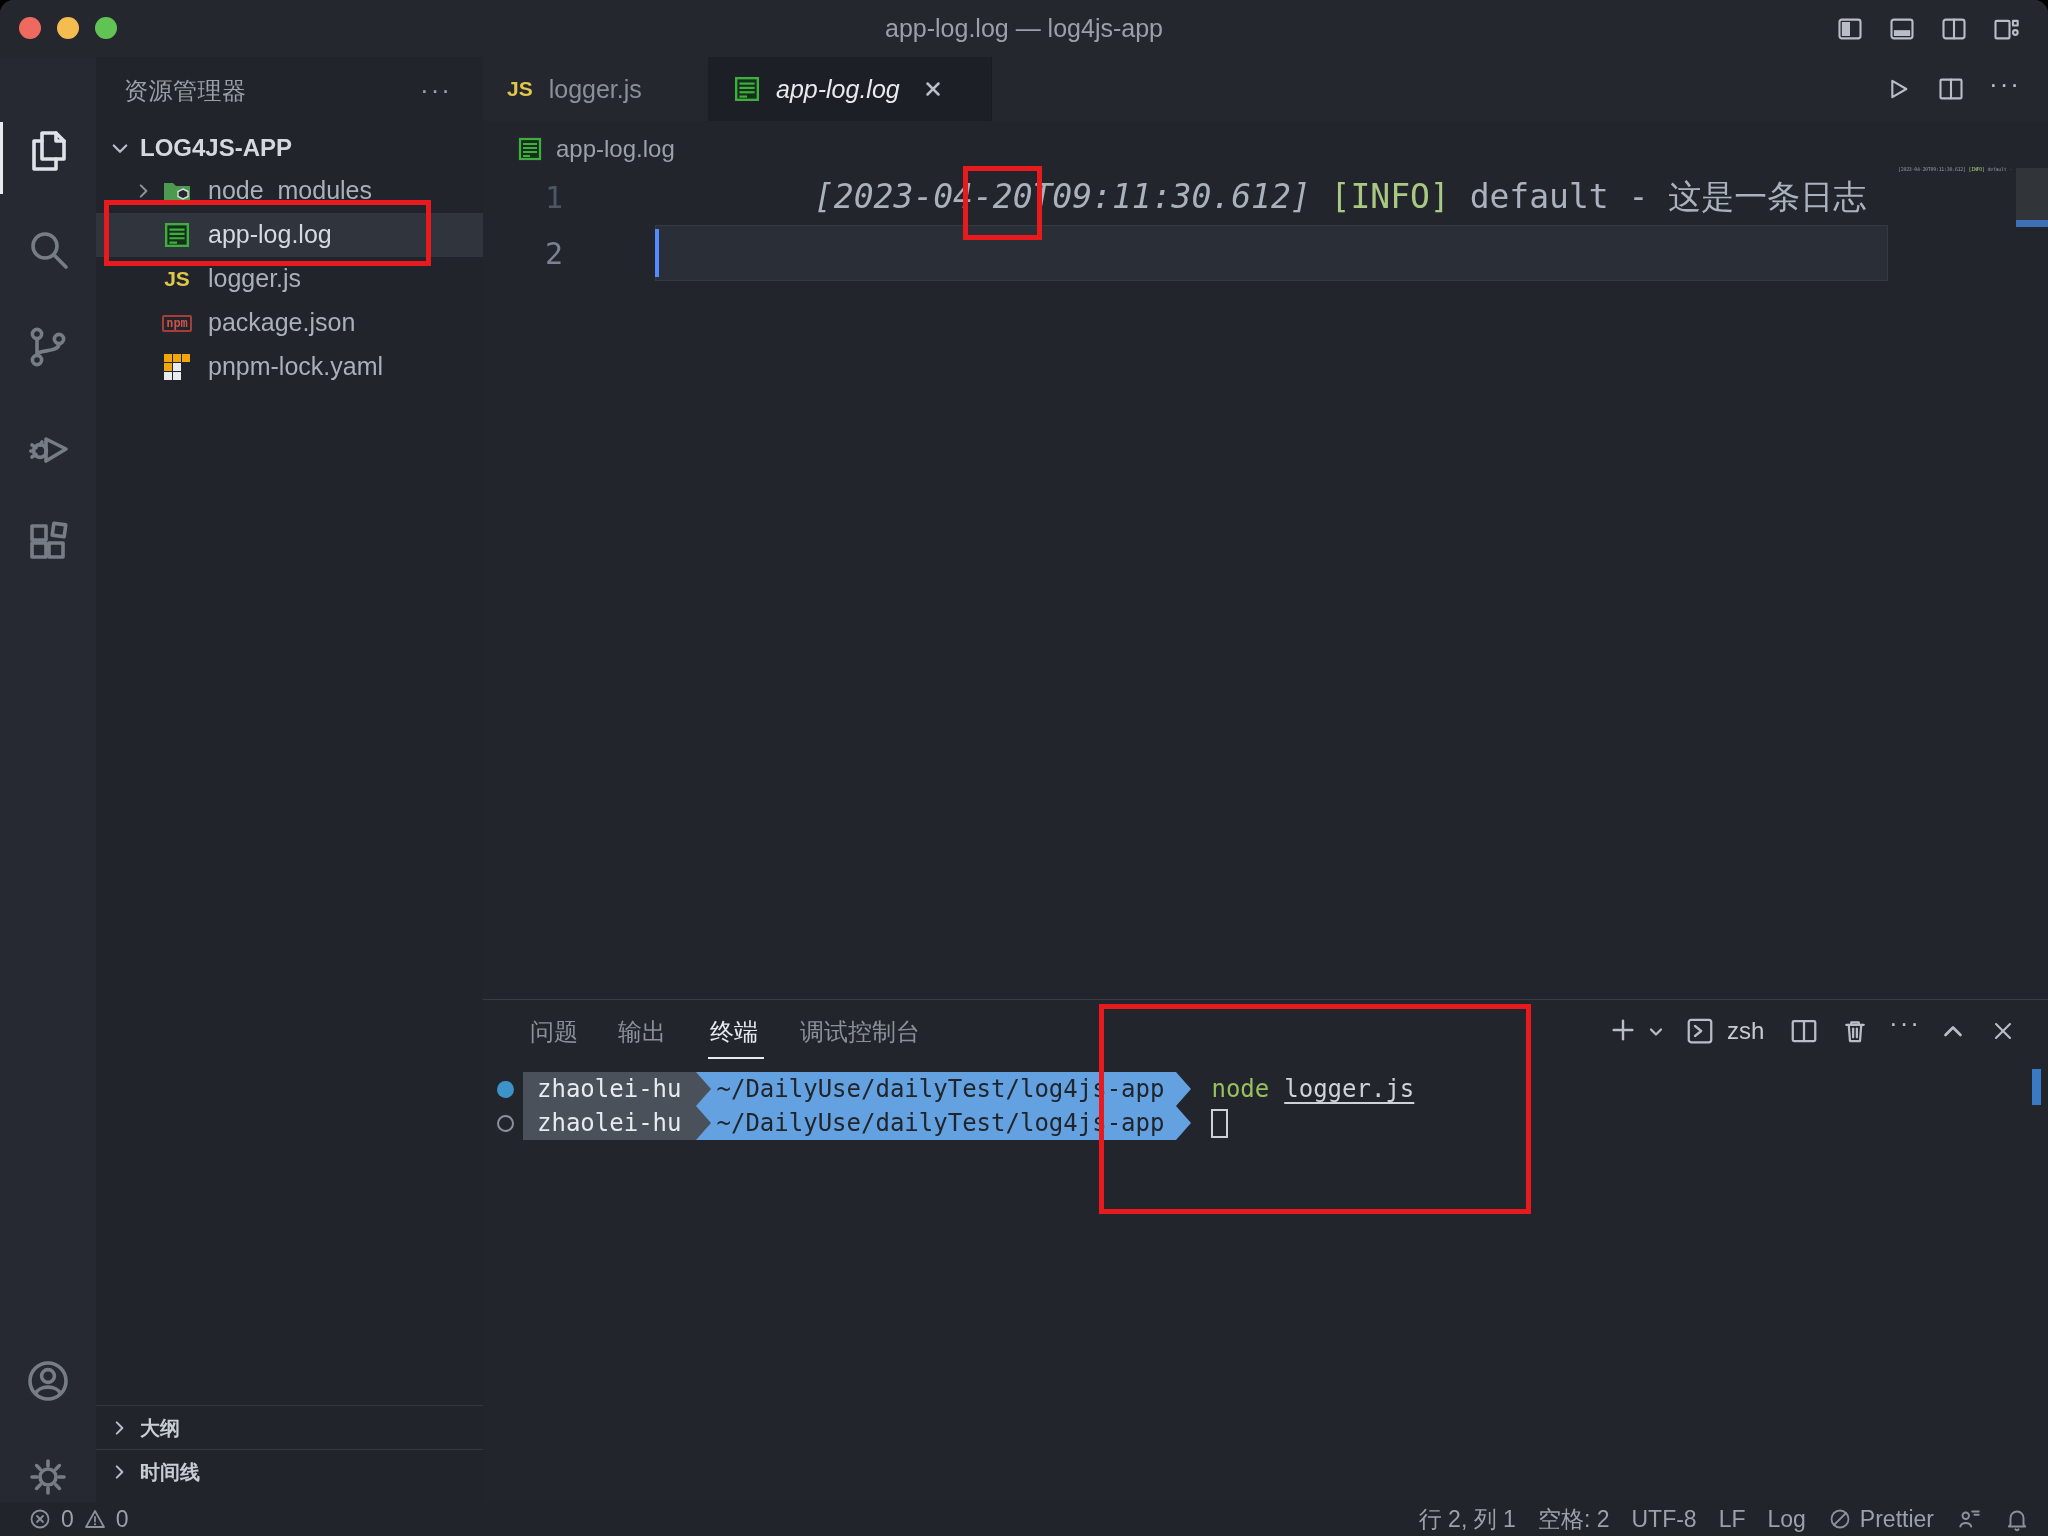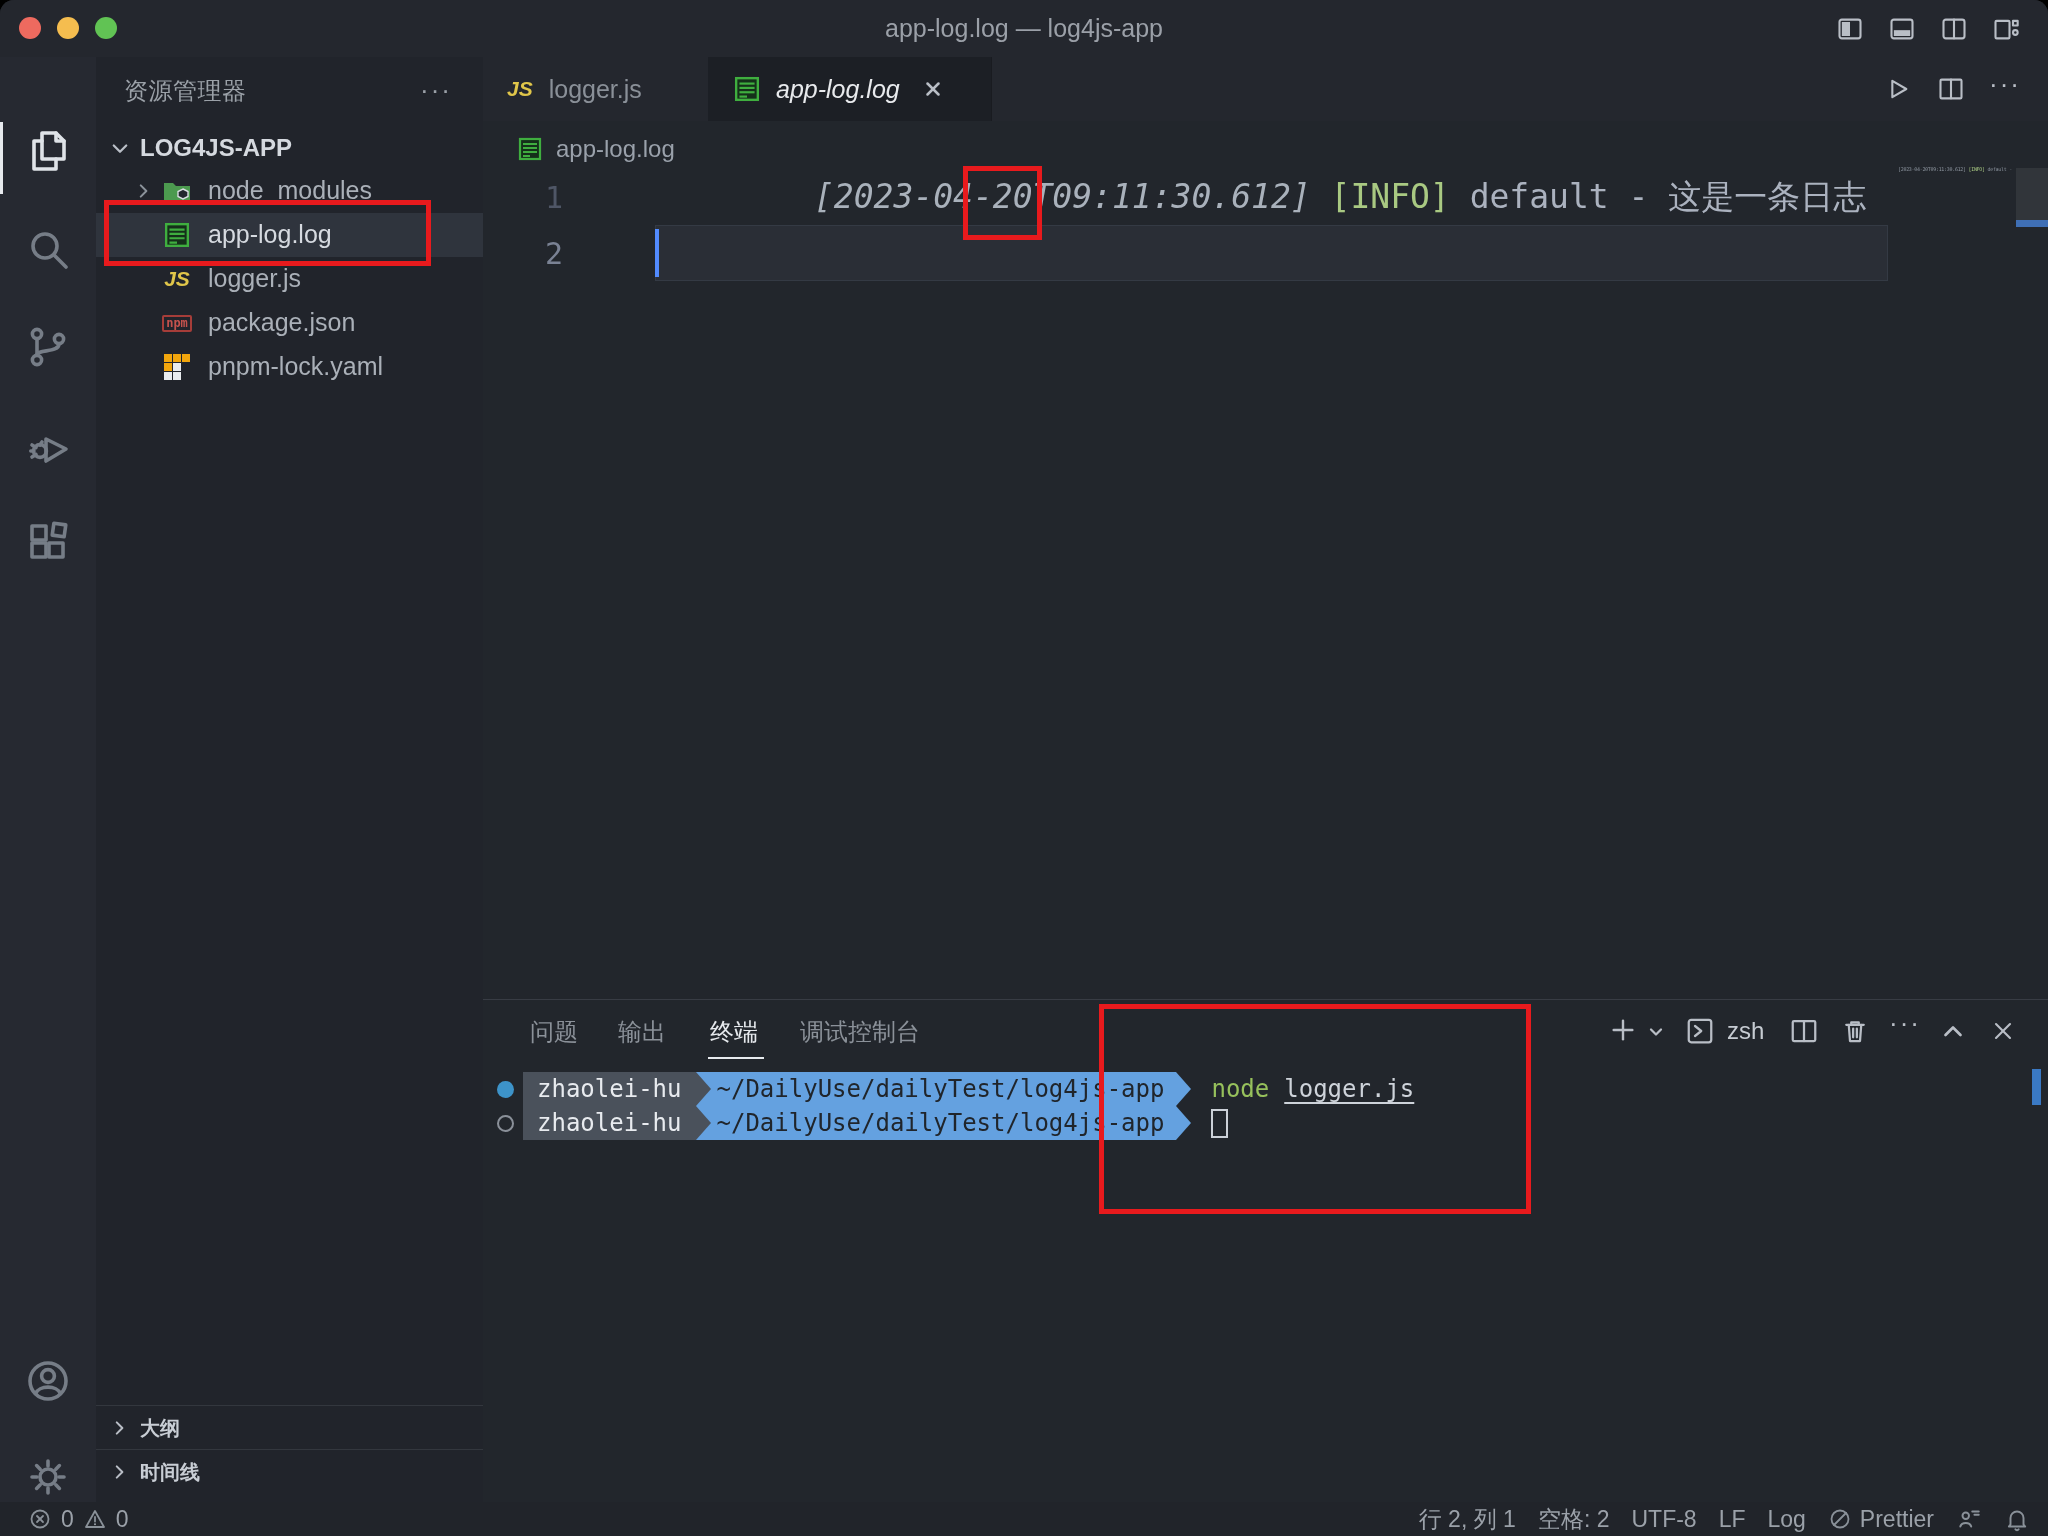--- a/index.html
+++ b/index.html
@@ -26,21 +26,21 @@
   
   .sidebar{left:96px;top:57px;width:387px;height:1445px;background:#21242b;}
   .sb-header{left:28px;top:0;height:68px;color:#9ba1a8;font-size:24px;letter-spacing:.5px;}
   .sb-more{left:324px;top:18px;color:#9ba1a8;font-size:26px;letter-spacing:2px;}
   .proj-row{left:0;top:68px;width:387px;height:44px;color:#d5d9df;font-weight:bold;font-size:24px;}
   .tree-row{left:0;width:387px;height:44px;color:#aab0b8;font-size:25px;}
   .tree-row.sel{background:#2f343d;}
   .tr-chev{position:absolute;left:38px;top:13px;}
   .tr-icon{position:absolute;left:66px;top:7px;width:30px;height:30px;display:flex;align-items:center;justify-content:center;}
   .tr-label{position:absolute;left:112px;top:7px;}
-  .js-badge{color:#e0c64a;font-weight:bold;font-size:21px;font-style:italic;}
+  .js-badge{color:#e0c64a;font-weight:bold;font-size:21px;}
   .npm-badge{border:2px solid #a63d39;border-radius:2px;color:#c4524d;font-weight:bold;font-size:12px;padding:0 2px;line-height:13px;font-family:"DejaVu Sans Mono",monospace;}
   .pnpm{display:grid;grid-template-columns:8px 8px 8px;grid-template-rows:8px 8px 8px;gap:1px;}
   .pnpm i{display:block;}
   .sb-divider{left:0;width:387px;height:1px;background:#33373e;}
   .sb-bottom{left:0;width:387px;height:44px;color:#c9ced5;font-size:20px;font-weight:bold;}
 
   
   .tabbar{left:483px;top:57px;width:1565px;height:64px;background:#24272e;}
   .tab{top:0;height:64px;}
   .tab1{left:0;width:225px;background:#24272e;border-right:1px solid #191b20;}

